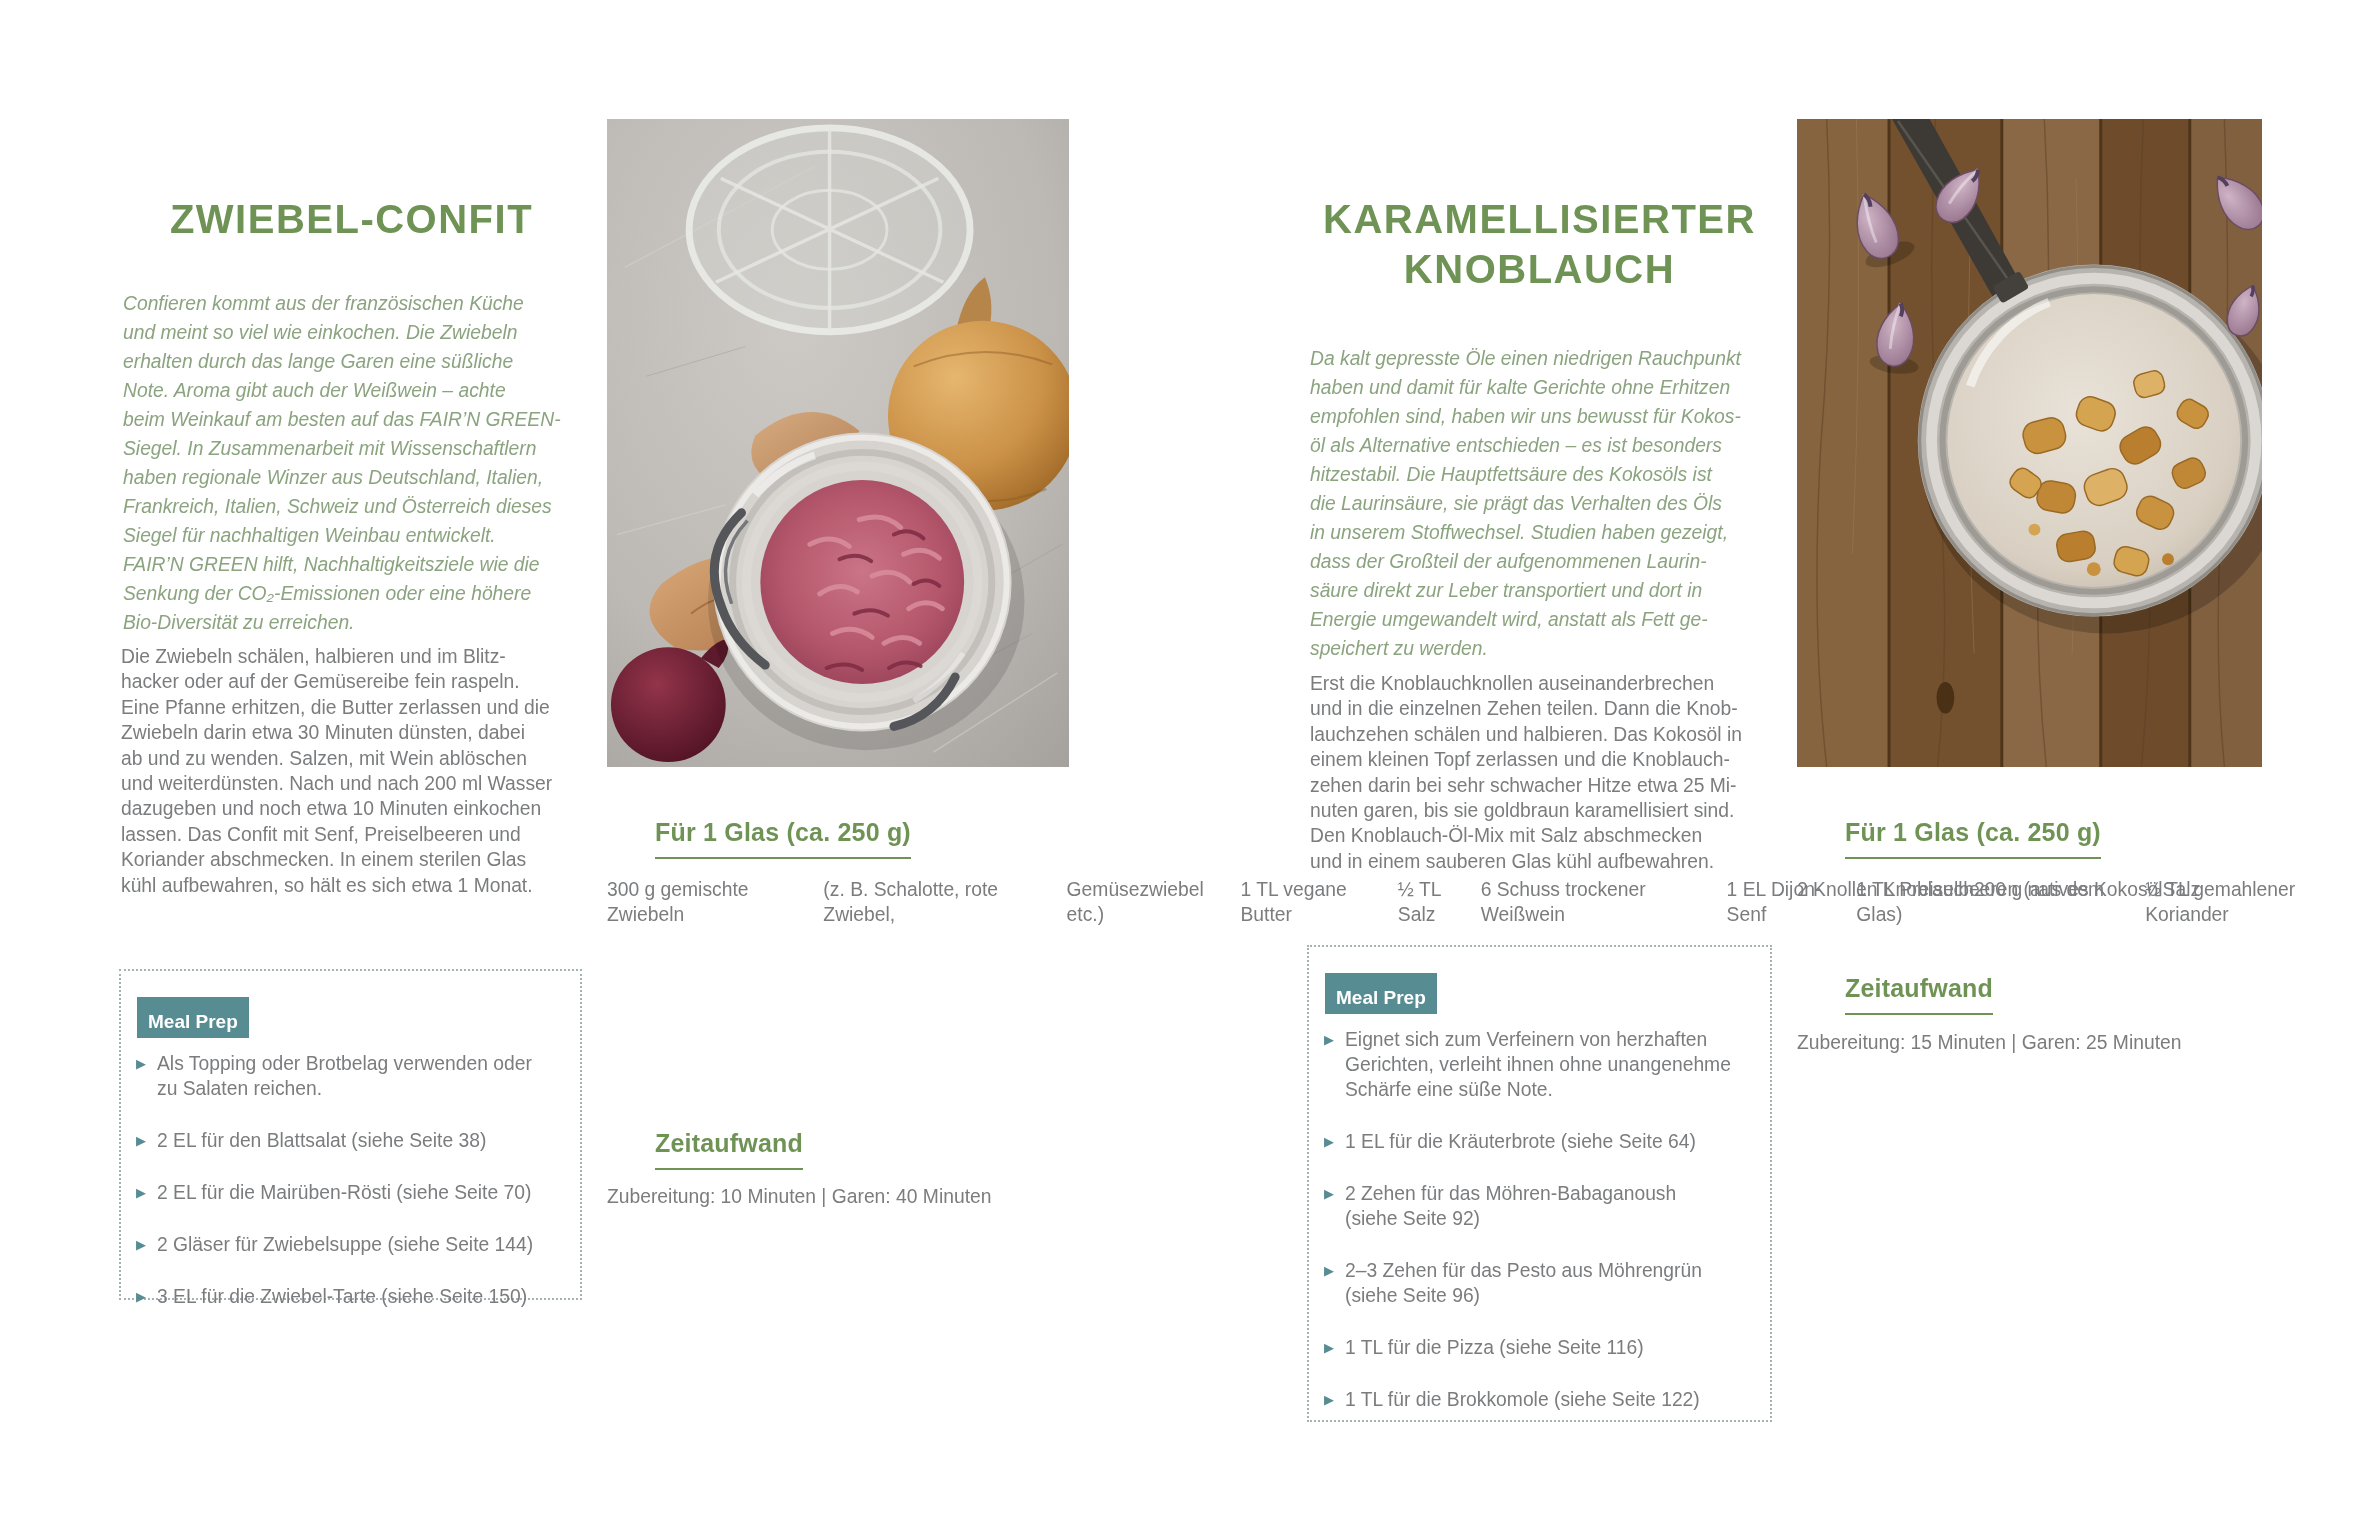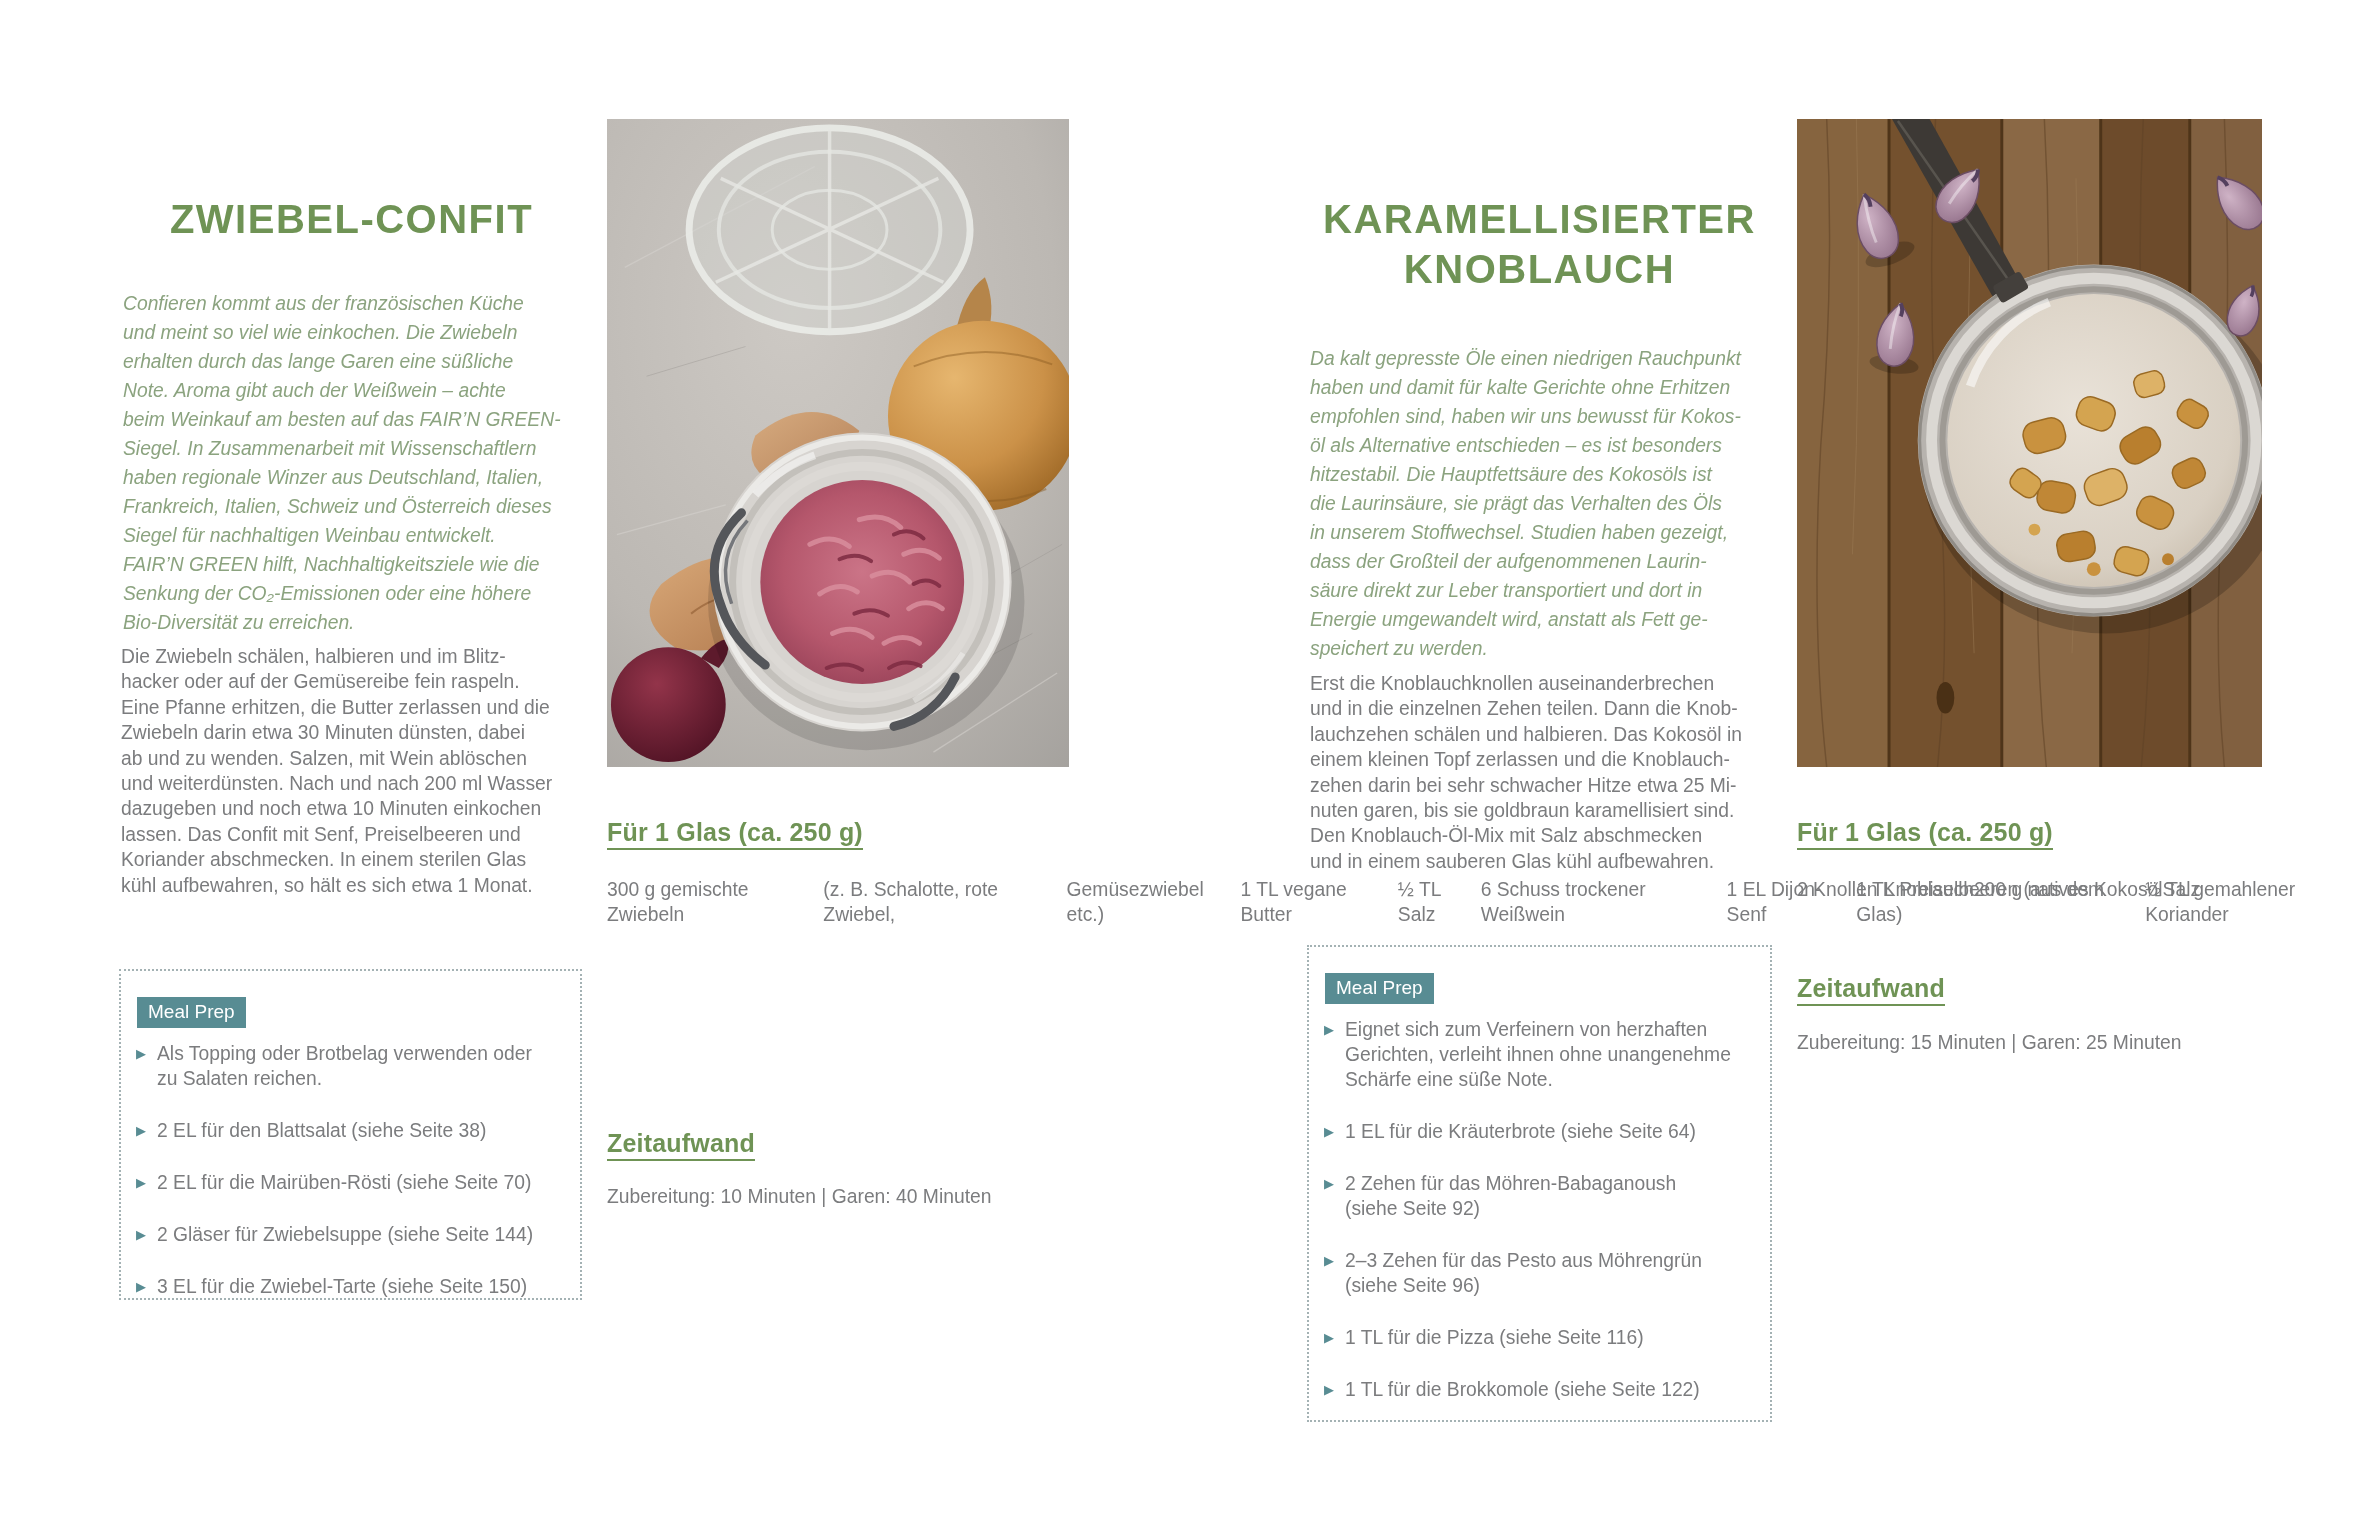--- a/index.html
+++ b/index.html
@@ -12,29 +12,29 @@
   *{box-sizing:border-box;}
   body{margin:0;background:#ffffff;font-family:"Liberation Sans","DejaVu Sans",sans-serif;}
   .spread{position:relative;width:2376px;height:1436px;background:#ffffff;overflow:hidden;}
 
   .title{position:absolute;color:var(--green);font-weight:bold;font-size:40px;line-height:50px;
          letter-spacing:1.5px;text-align:center;white-space:pre-line;}
   .intro{position:absolute;font-style:italic;color:var(--softgreen);font-size:19.3px;line-height:29px;white-space:pre-line;}
   .bodytext{position:absolute;color:var(--grey);font-size:19.3px;line-height:25.4px;white-space:pre-line;}
 
   .mealbox{position:absolute;border:2px dotted var(--dot);padding:26px 16px 24px 15px;}
-  .mp-badge{display:inline-block;background:var(--teal);color:#ffffff;font-weight:normal;
-            font-size:19px;line-height:19px;padding:5px 11px 7px;margin-left:1px;}
+  .mp-badge{display:inline-block;background:var(--teal);color:#ffffff;font-weight:bold;
+            font-size:19px;line-height:19px;padding:15px 11px 7px;margin-left:1px;}
   .mp-items{margin-top:13px;display:flex;flex-direction:column;gap:27px;}
   .mp-item{display:flex;gap:11px;color:var(--grey);font-size:19.3px;line-height:25px;}
   .tri{color:var(--teal);font-size:13px;line-height:25px;flex:0 0 auto;}
   .mp-text{white-space:pre-line;}
 
   .col-heading{position:absolute;color:var(--green);font-weight:bold;font-size:25px;
-               border-bottom:2px solid var(--green);padding-bottom:1px;letter-spacing:0.2px;}
+               border-bottom:2px solid var(--green);padding-bottom:10px;letter-spacing:0.2px;margin-left:48px;}
   .ing{position:absolute;display:flex;flex-direction:row;}
   .ing-line{color:var(--grey);font-size:19.3px;line-height:25px;}
   .timetext{position:absolute;color:var(--grey);font-size:19.3px;line-height:25px;}
 
   .photo{position:absolute;top:119px;display:block;}
 
   .footer{position:absolute;top:1481px;display:flex;gap:32px;color:var(--green);
           font-size:17.3px;font-weight:bold;letter-spacing:1px;}
 </style>
 </head>

